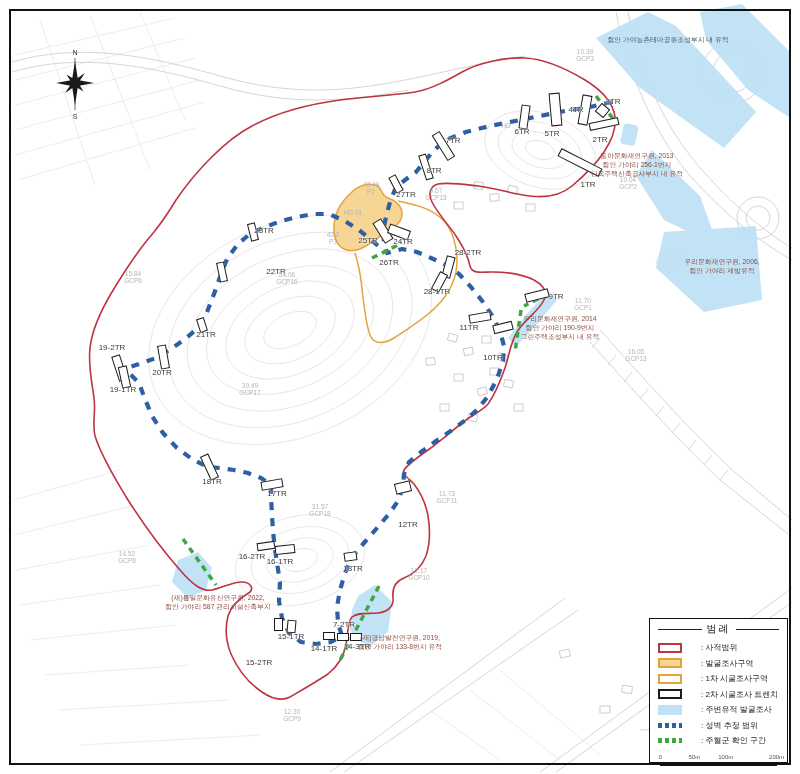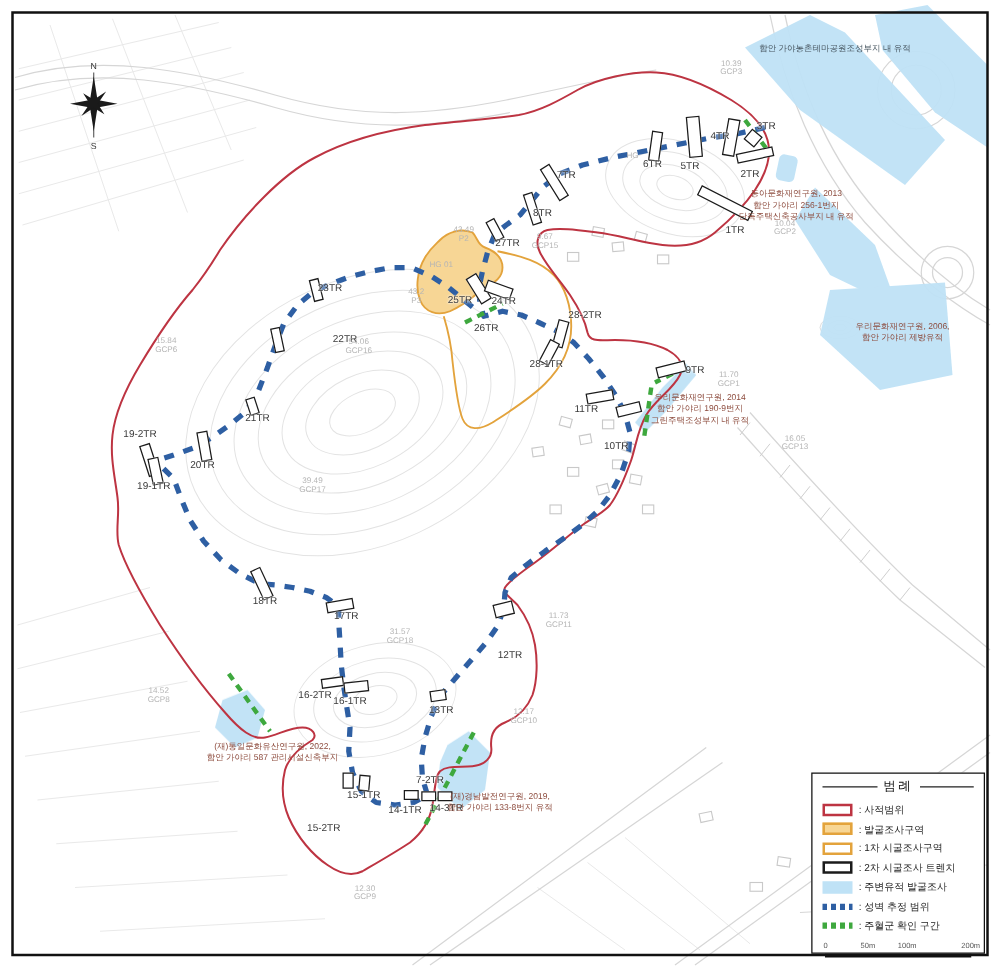--- a/index.html
+++ b/index.html
@@ -16,21 +16,21 @@
   .misc{position:absolute;transform:translate(-50%,-50%);font-size:6.5px;color:#b5b5b5;white-space:nowrap;}
   .ann{position:absolute;transform:translate(-50%,0);font-size:6.8px;line-height:1.3;
        color:#8c4a3c;text-align:center;white-space:nowrap;}
   .ann.dark{color:#46555f;}
   
   .legend{position:absolute;left:649px;top:618px;width:139px;height:145px;background:#fff;
           border:1.6px solid #111;box-sizing:border-box;padding:3px 8px 6px 8px;}
   .legend-title-row{display:flex;align-items:center;gap:5px;margin-bottom:4px;}
   .legend-title-row .line{flex:1;height:1px;background:#222;}
   .legend-title{font-size:10px;color:#111;letter-spacing:2px;}
-  .legend-item{display:flex;align-items:center;gap:5px;height:15.5px;text-align:right;}
+  .legend-item{display:flex;align-items:center;gap:19px;height:15.5px;text-align:right;}
   .legend-item .lab{font-size:8px;color:#222;white-space:nowrap;}
   .sw{width:24px;height:10px;box-sizing:border-box;flex:0 0 24px;}
   .sw-red{border:2px solid #bd3442;background:#fff;}
   .sw-orange-fill{border:2px solid #e3a33c;background:#f7d695;}
   .sw-orange{border:2px solid #e3a33c;background:#fff;}
   .sw-black{border:2px solid #1b1b1b;background:#fff;}
   .sw-blue{background:#bfe2f6;}
   .sw-bluedash{height:5px;background:repeating-linear-gradient(90deg,#2e5fa3 0 4px,transparent 4px 7px);}
   .sw-greendash{height:5px;background:repeating-linear-gradient(90deg,#3ea83e 0 4px,transparent 4px 7px);}
   .scalebar{position:relative;margin-top:5px;height:16px;}

